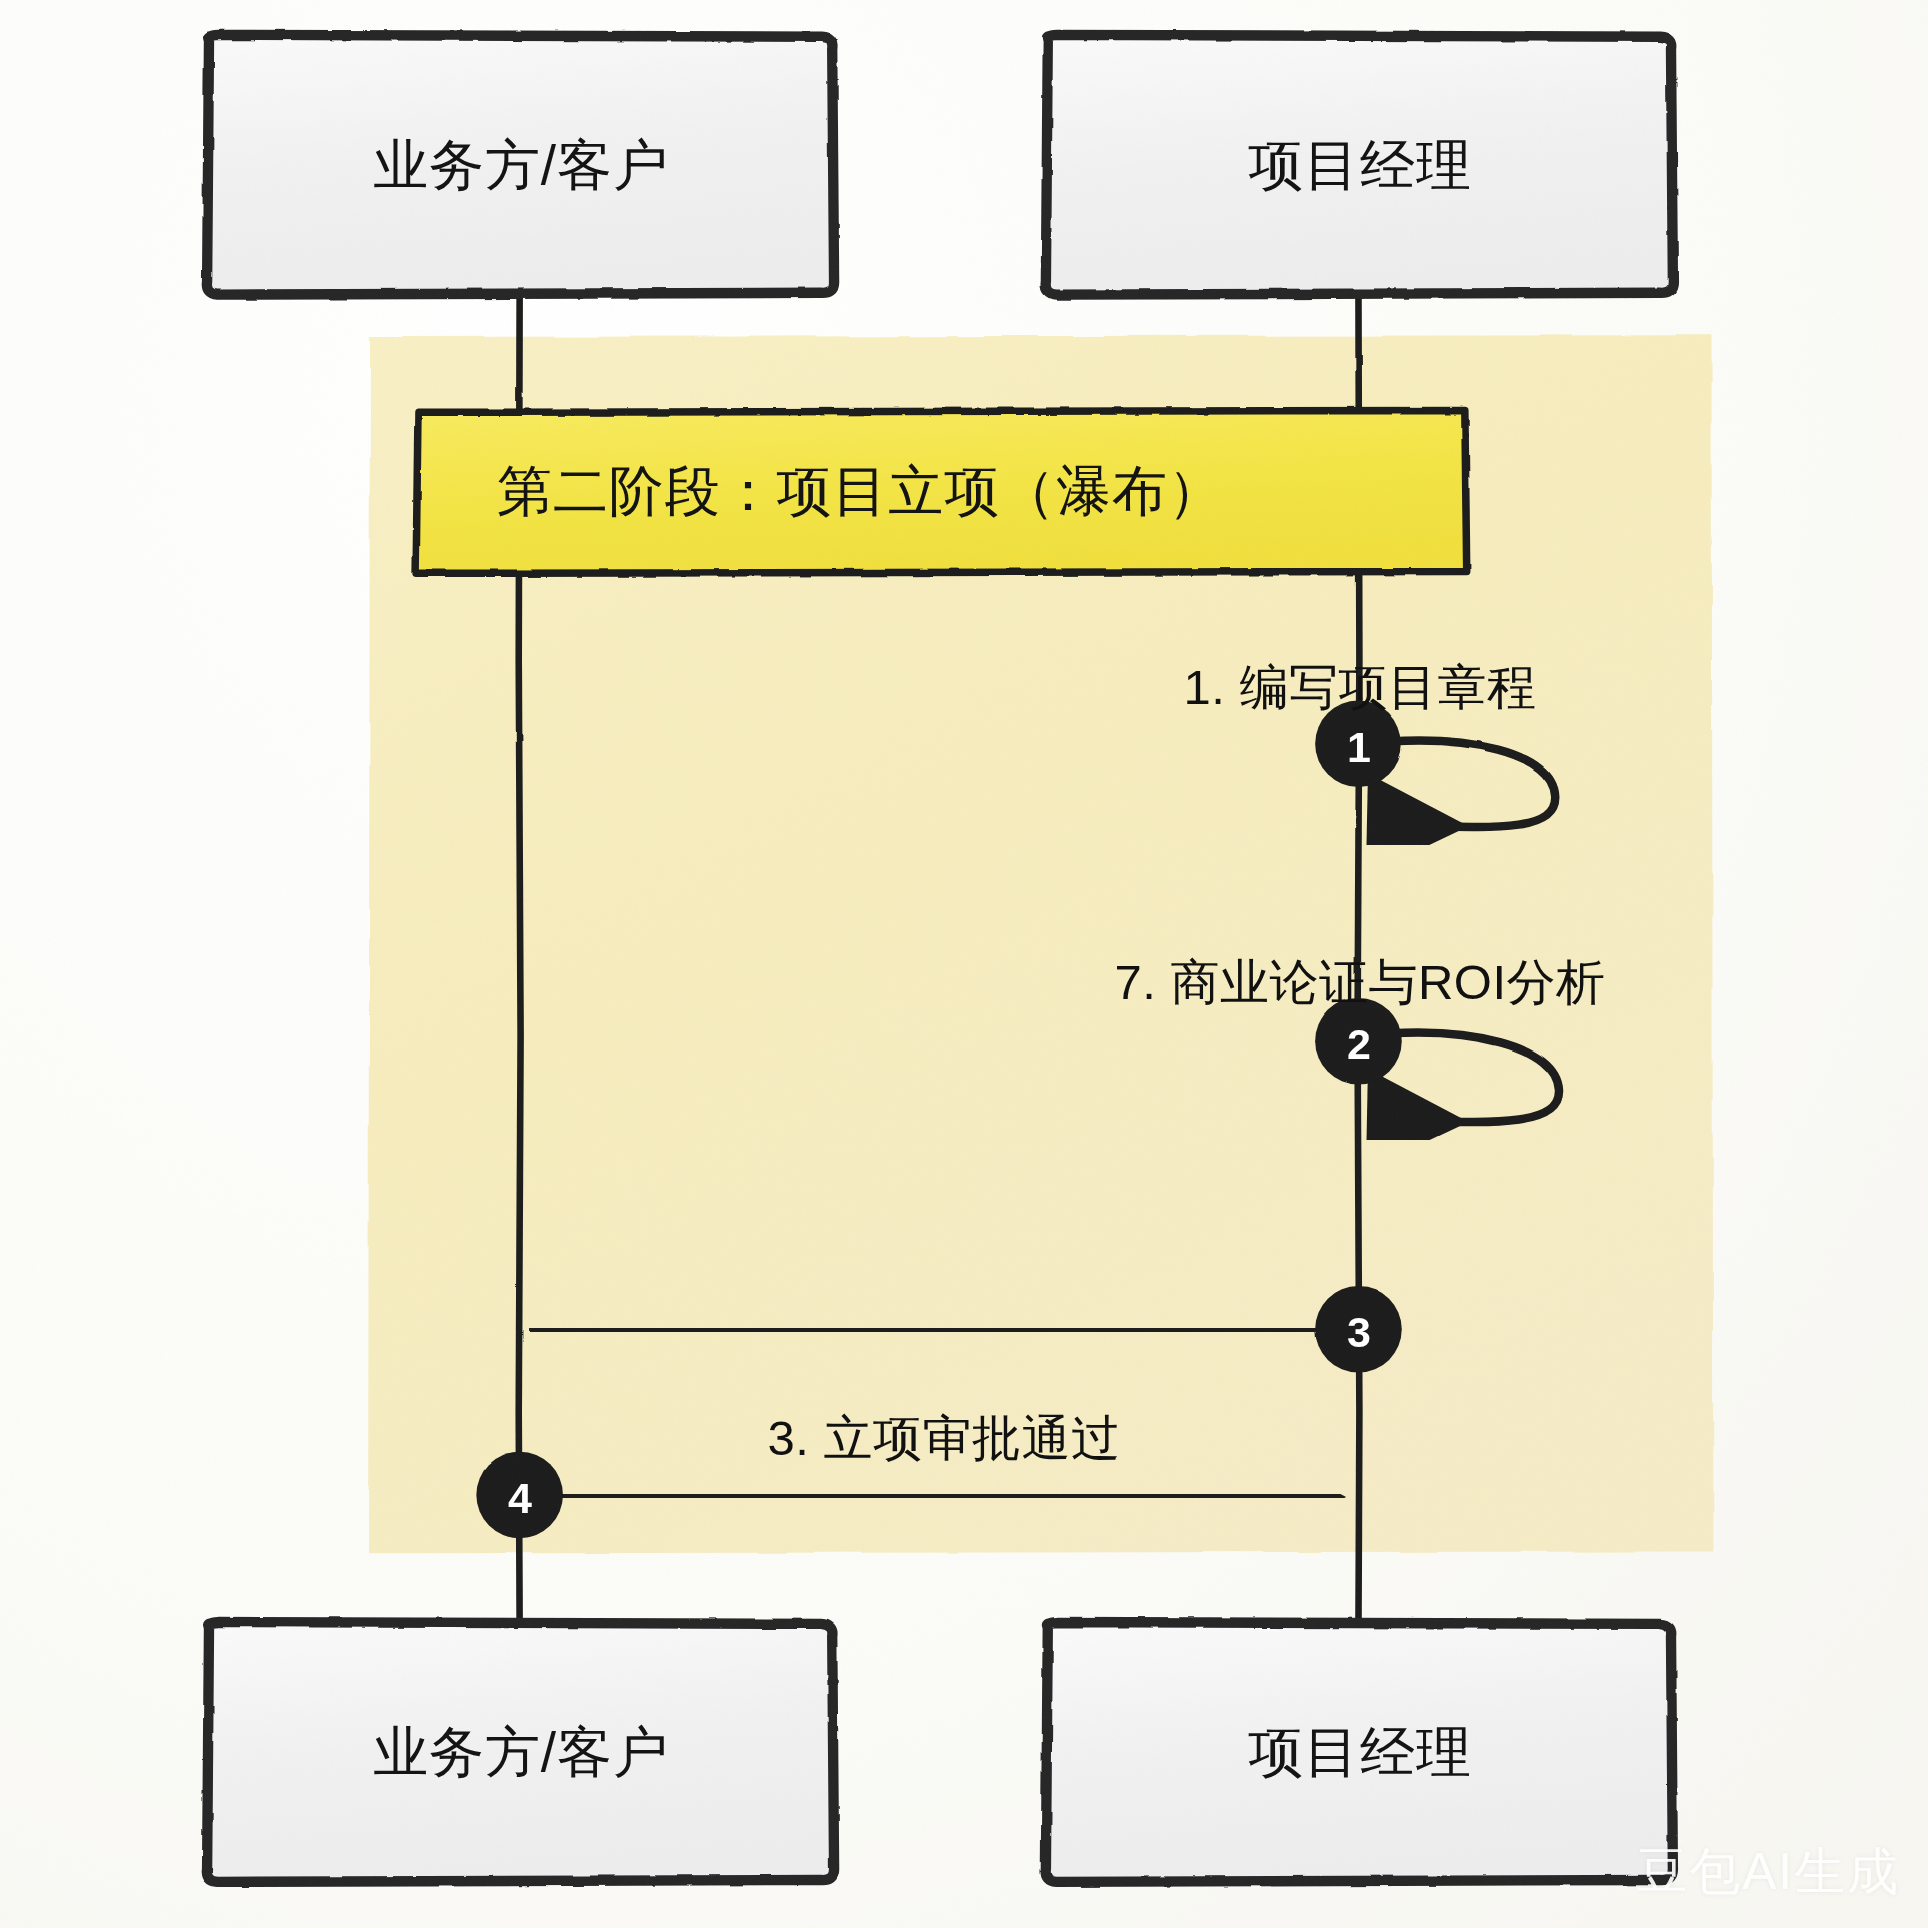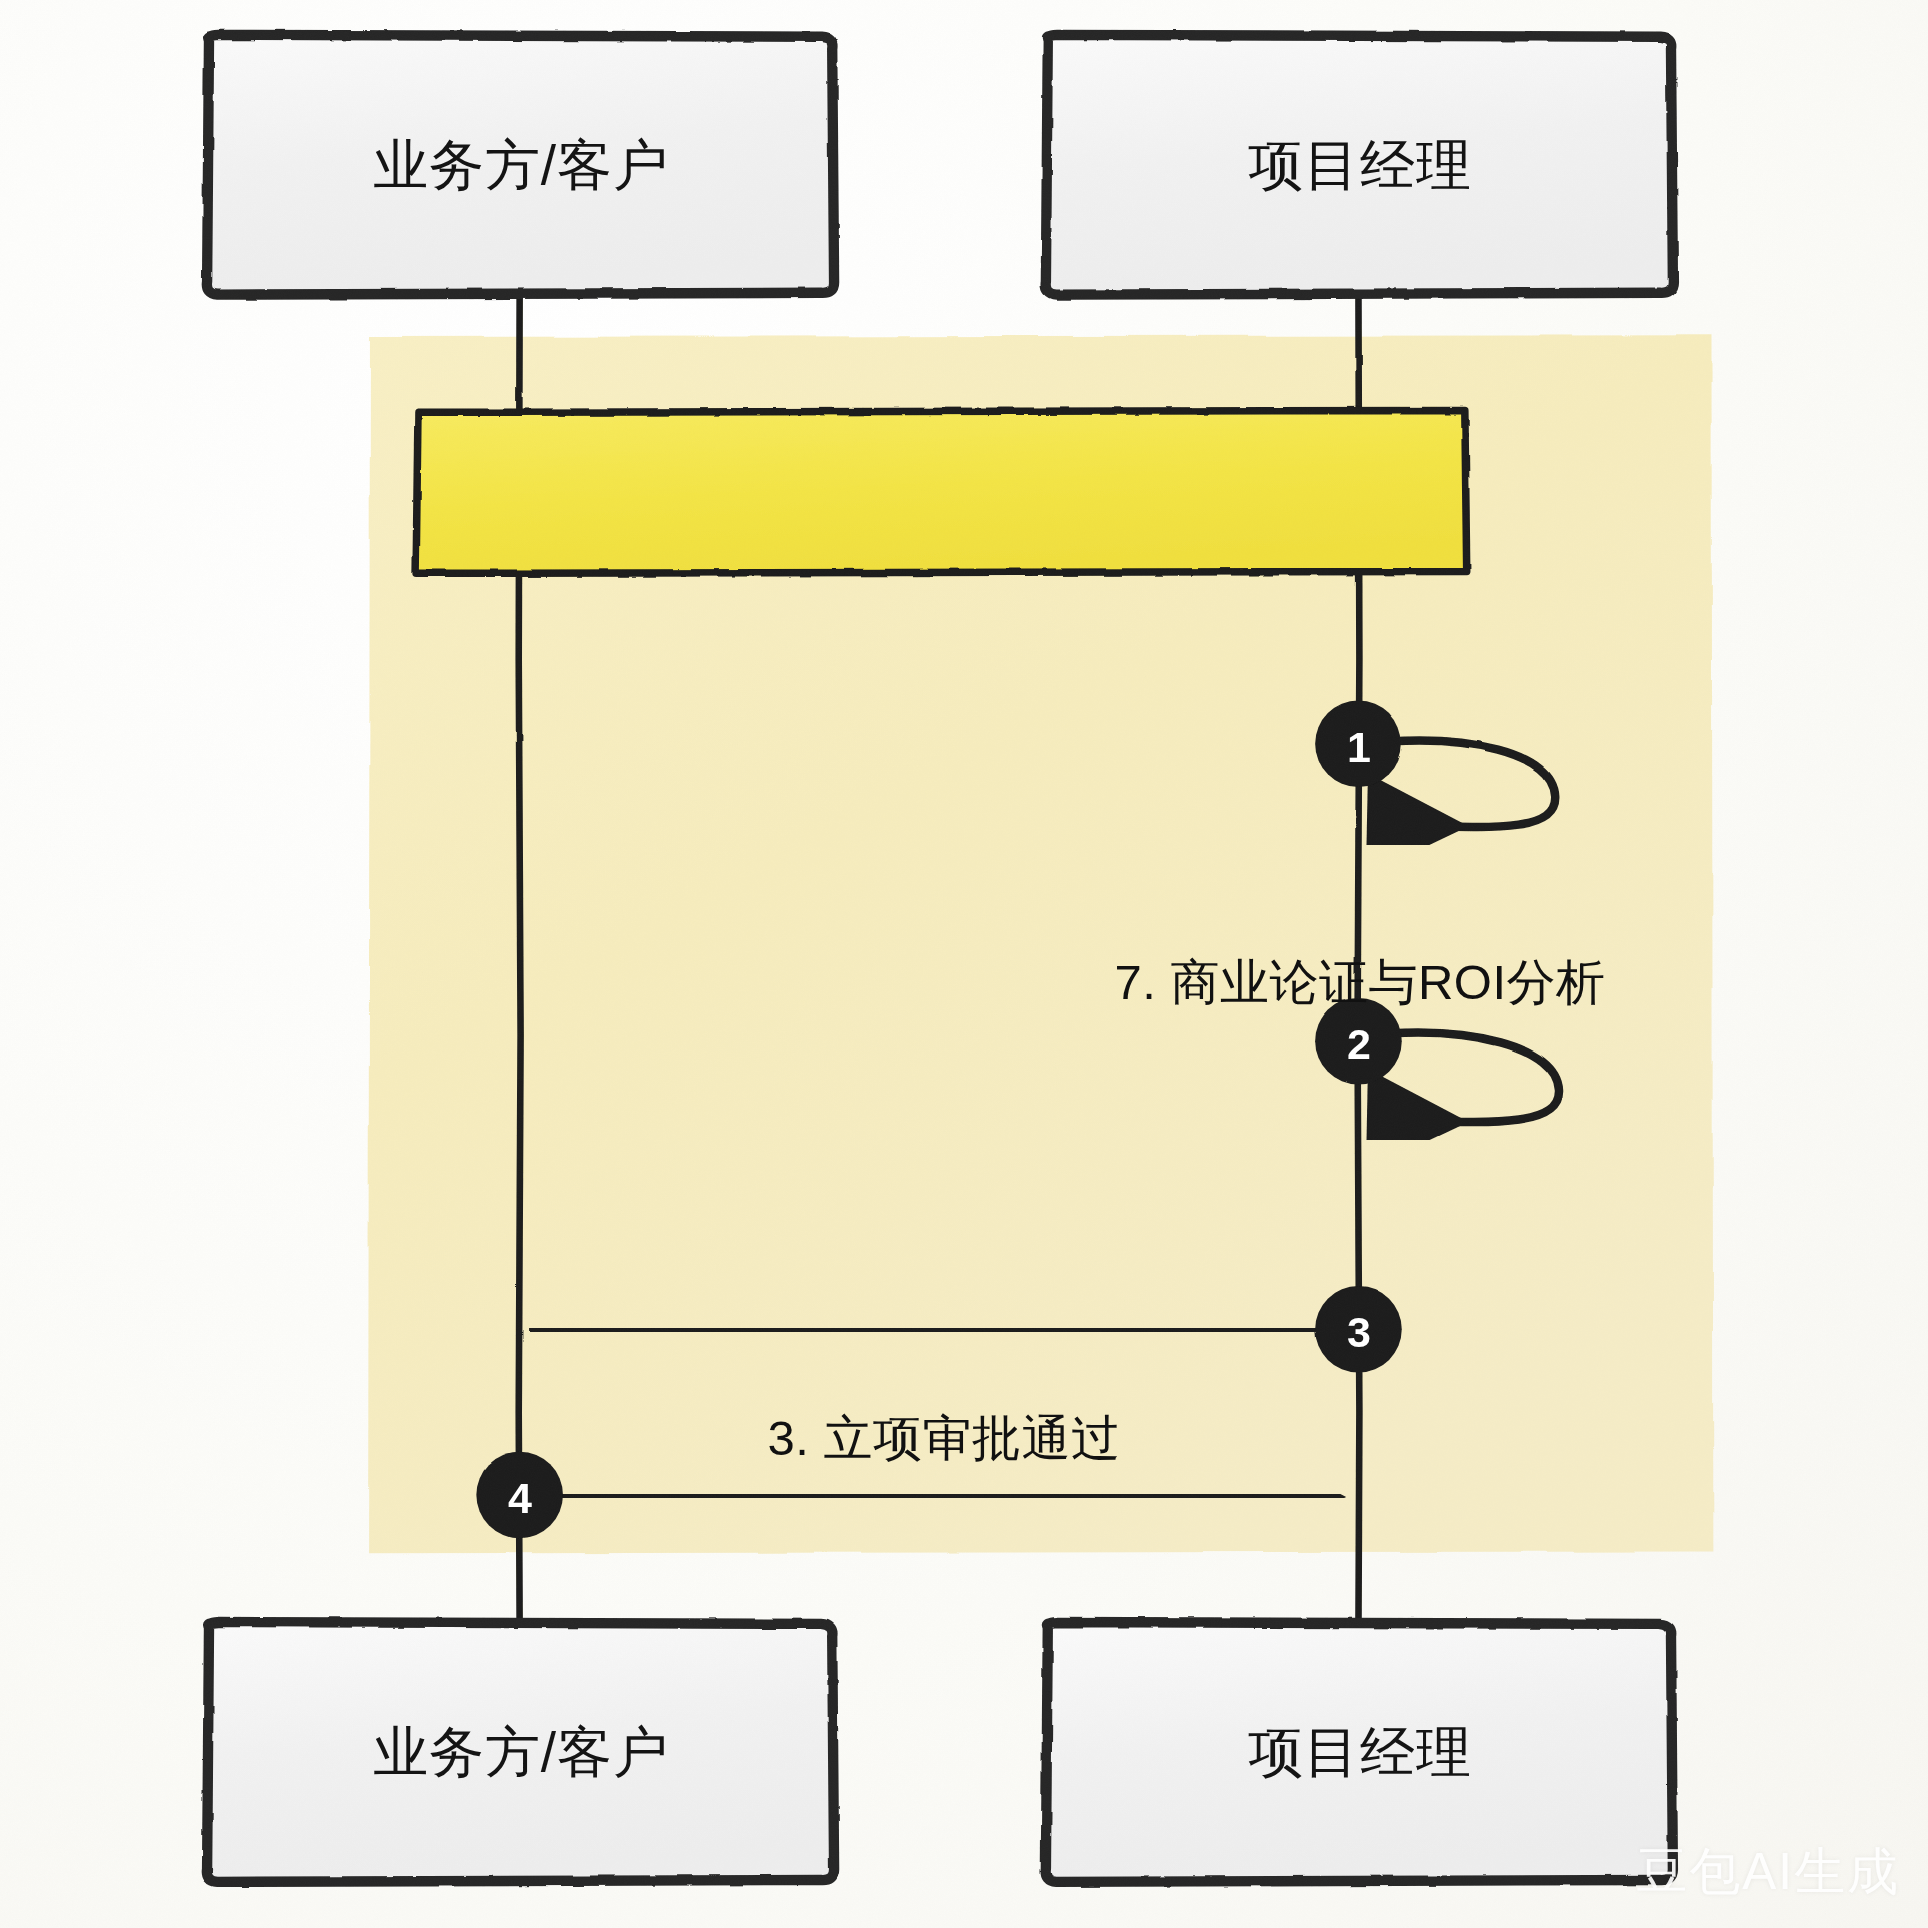--- a/index.html
+++ b/index.html
@@ -192,21 +192,23 @@
   </svg>
 
   <div class="participant-label" style="left:521px; top:166px;">业务方/客户</div>
 
   <div class="participant-label" style="left:1360px; top:166px;">项目经理</div>
 
   <div class="participant-label" style="left:521px; top:1753px;">业务方/客户</div>
 
   <div class="participant-label" style="left:1360px; top:1753px;">项目经理</div>
 
-
+  <div class="phase-title" style="left:497px; top:492px;">第二阶段：项目立项（瀑布）</div>
+
+  <div class="msg-label" style="left:1360px; top:688px;">1. 编写项目章程</div>
 
   <div class="msg-label" style="left:1360px; top:983px;">7. 商业论证与ROI分析</div>
 
 
   <div class="msg-label" style="left:944px; top:1439px;">3. 立项审批通过</div>
 
   <div class="badge-num" style="left:1359px; top:747px;">1</div>
 
   <div class="badge-num" style="left:1359px; top:1044px;">2</div>
 

